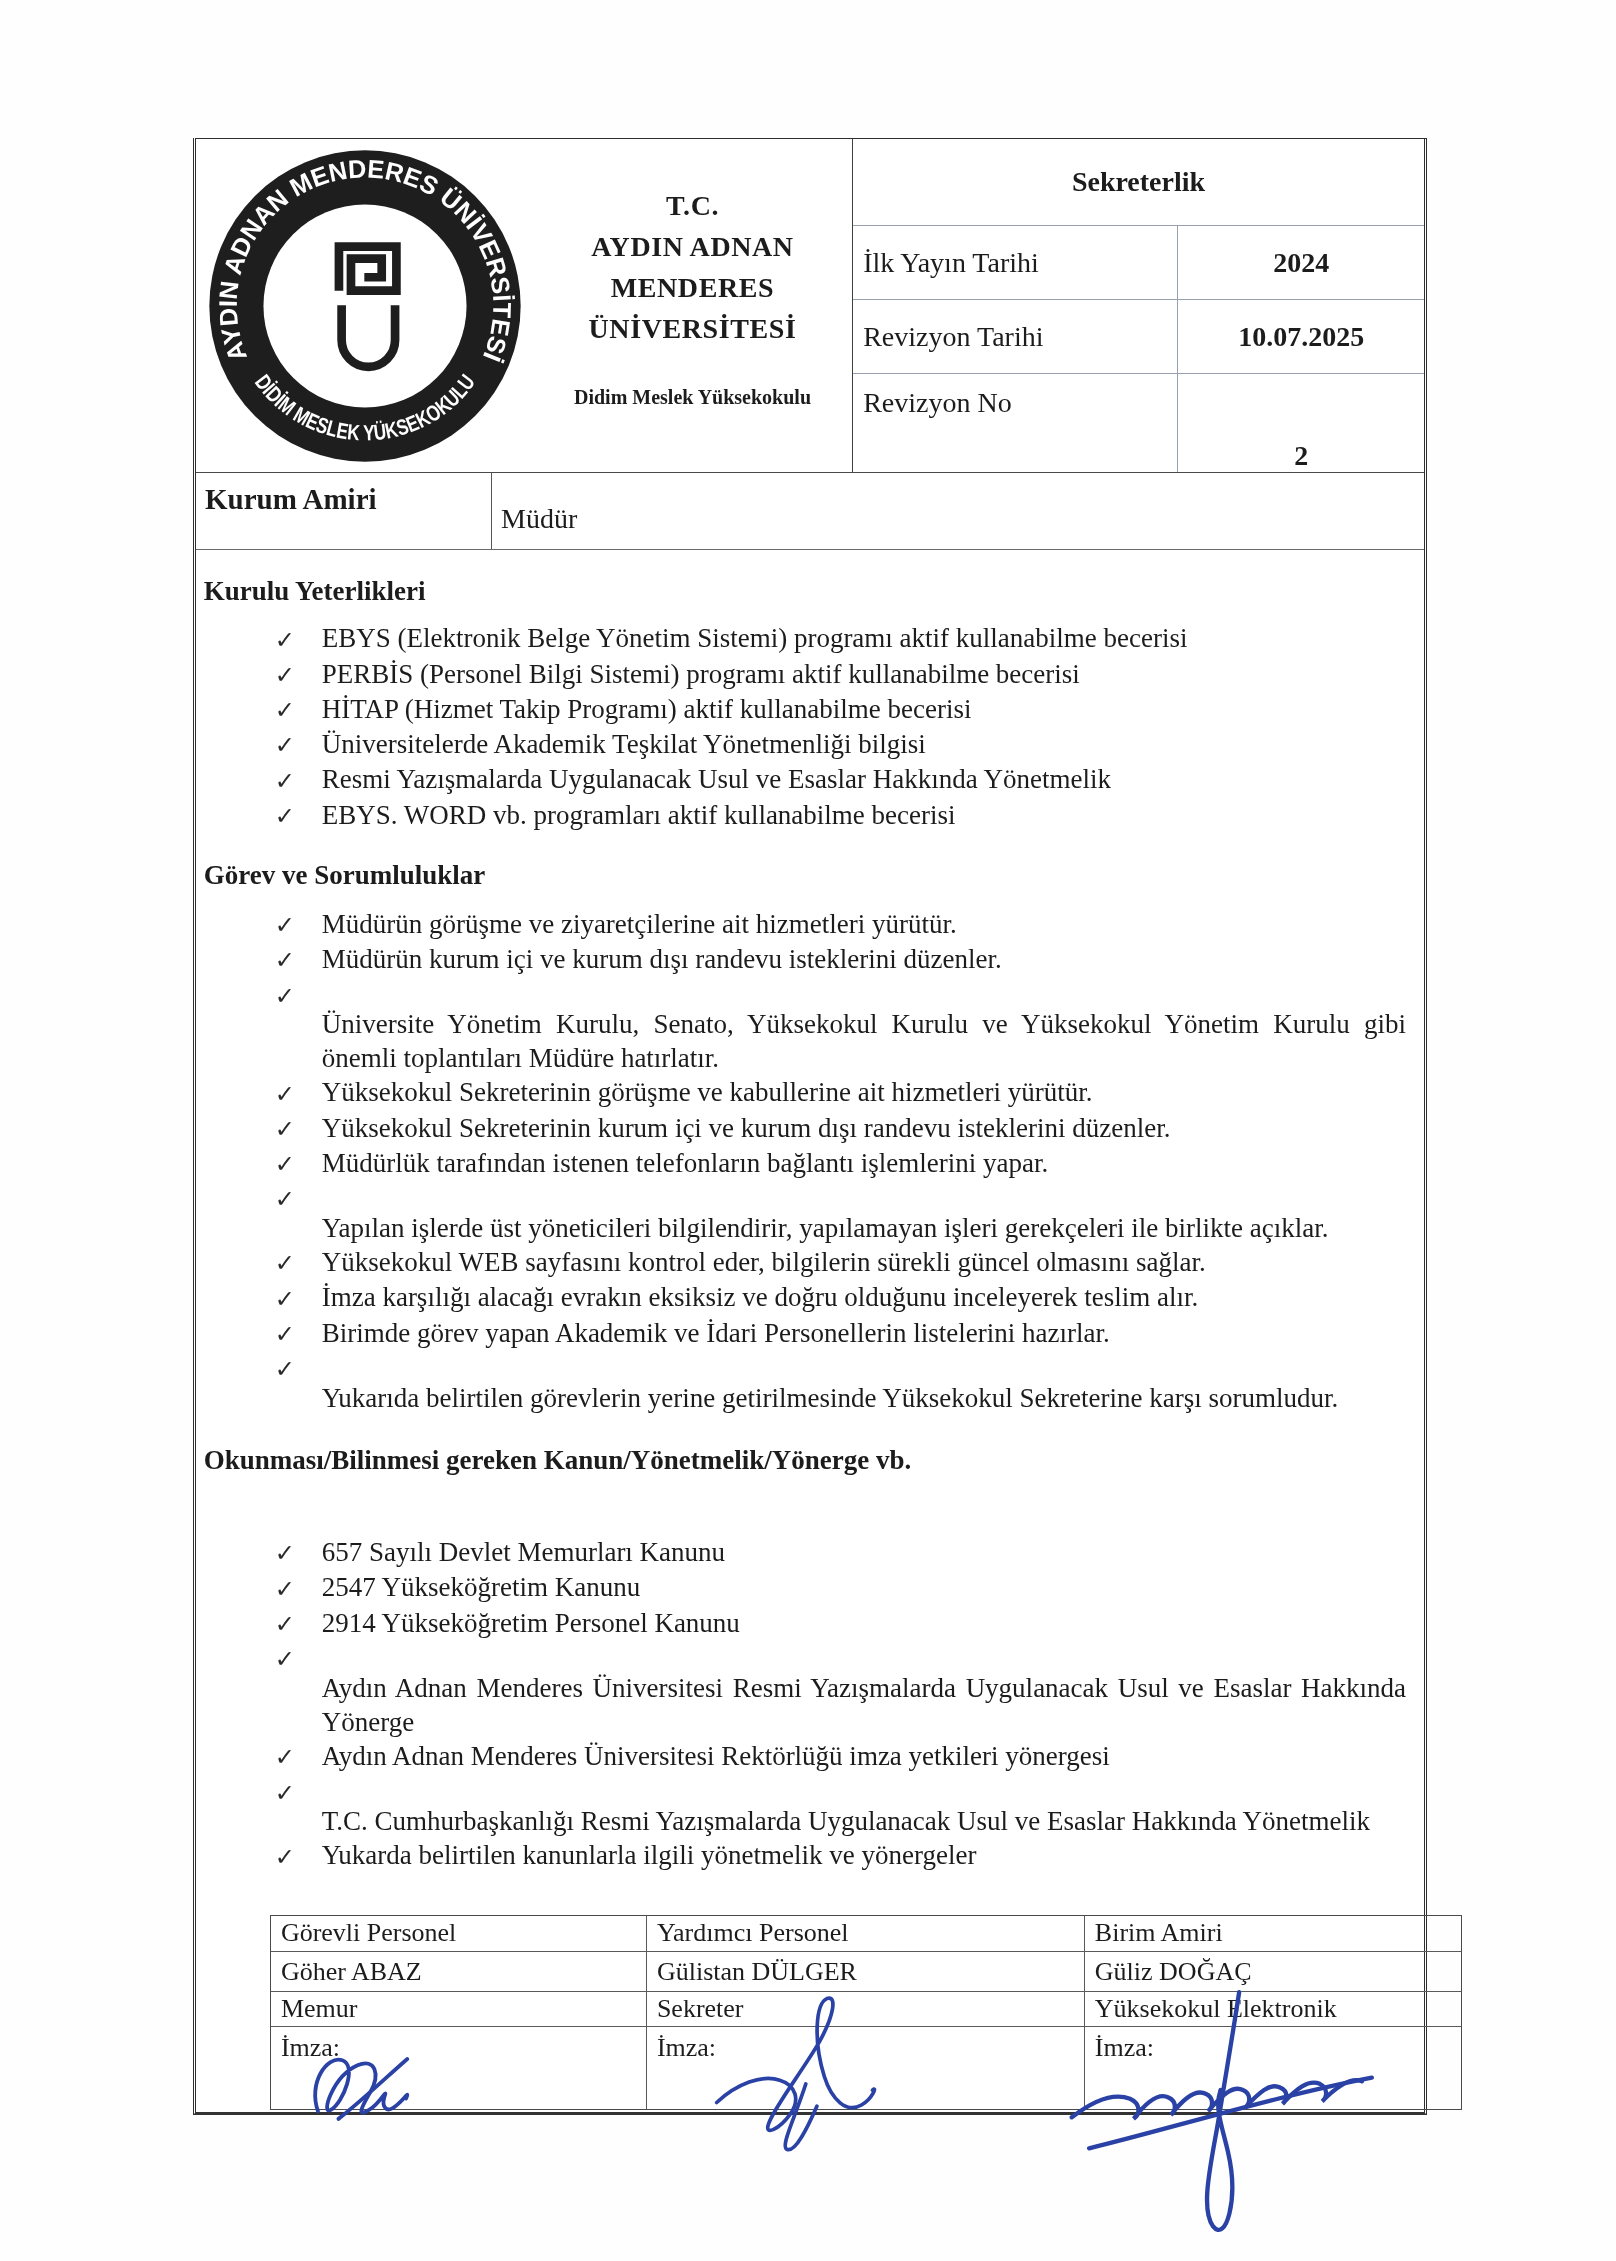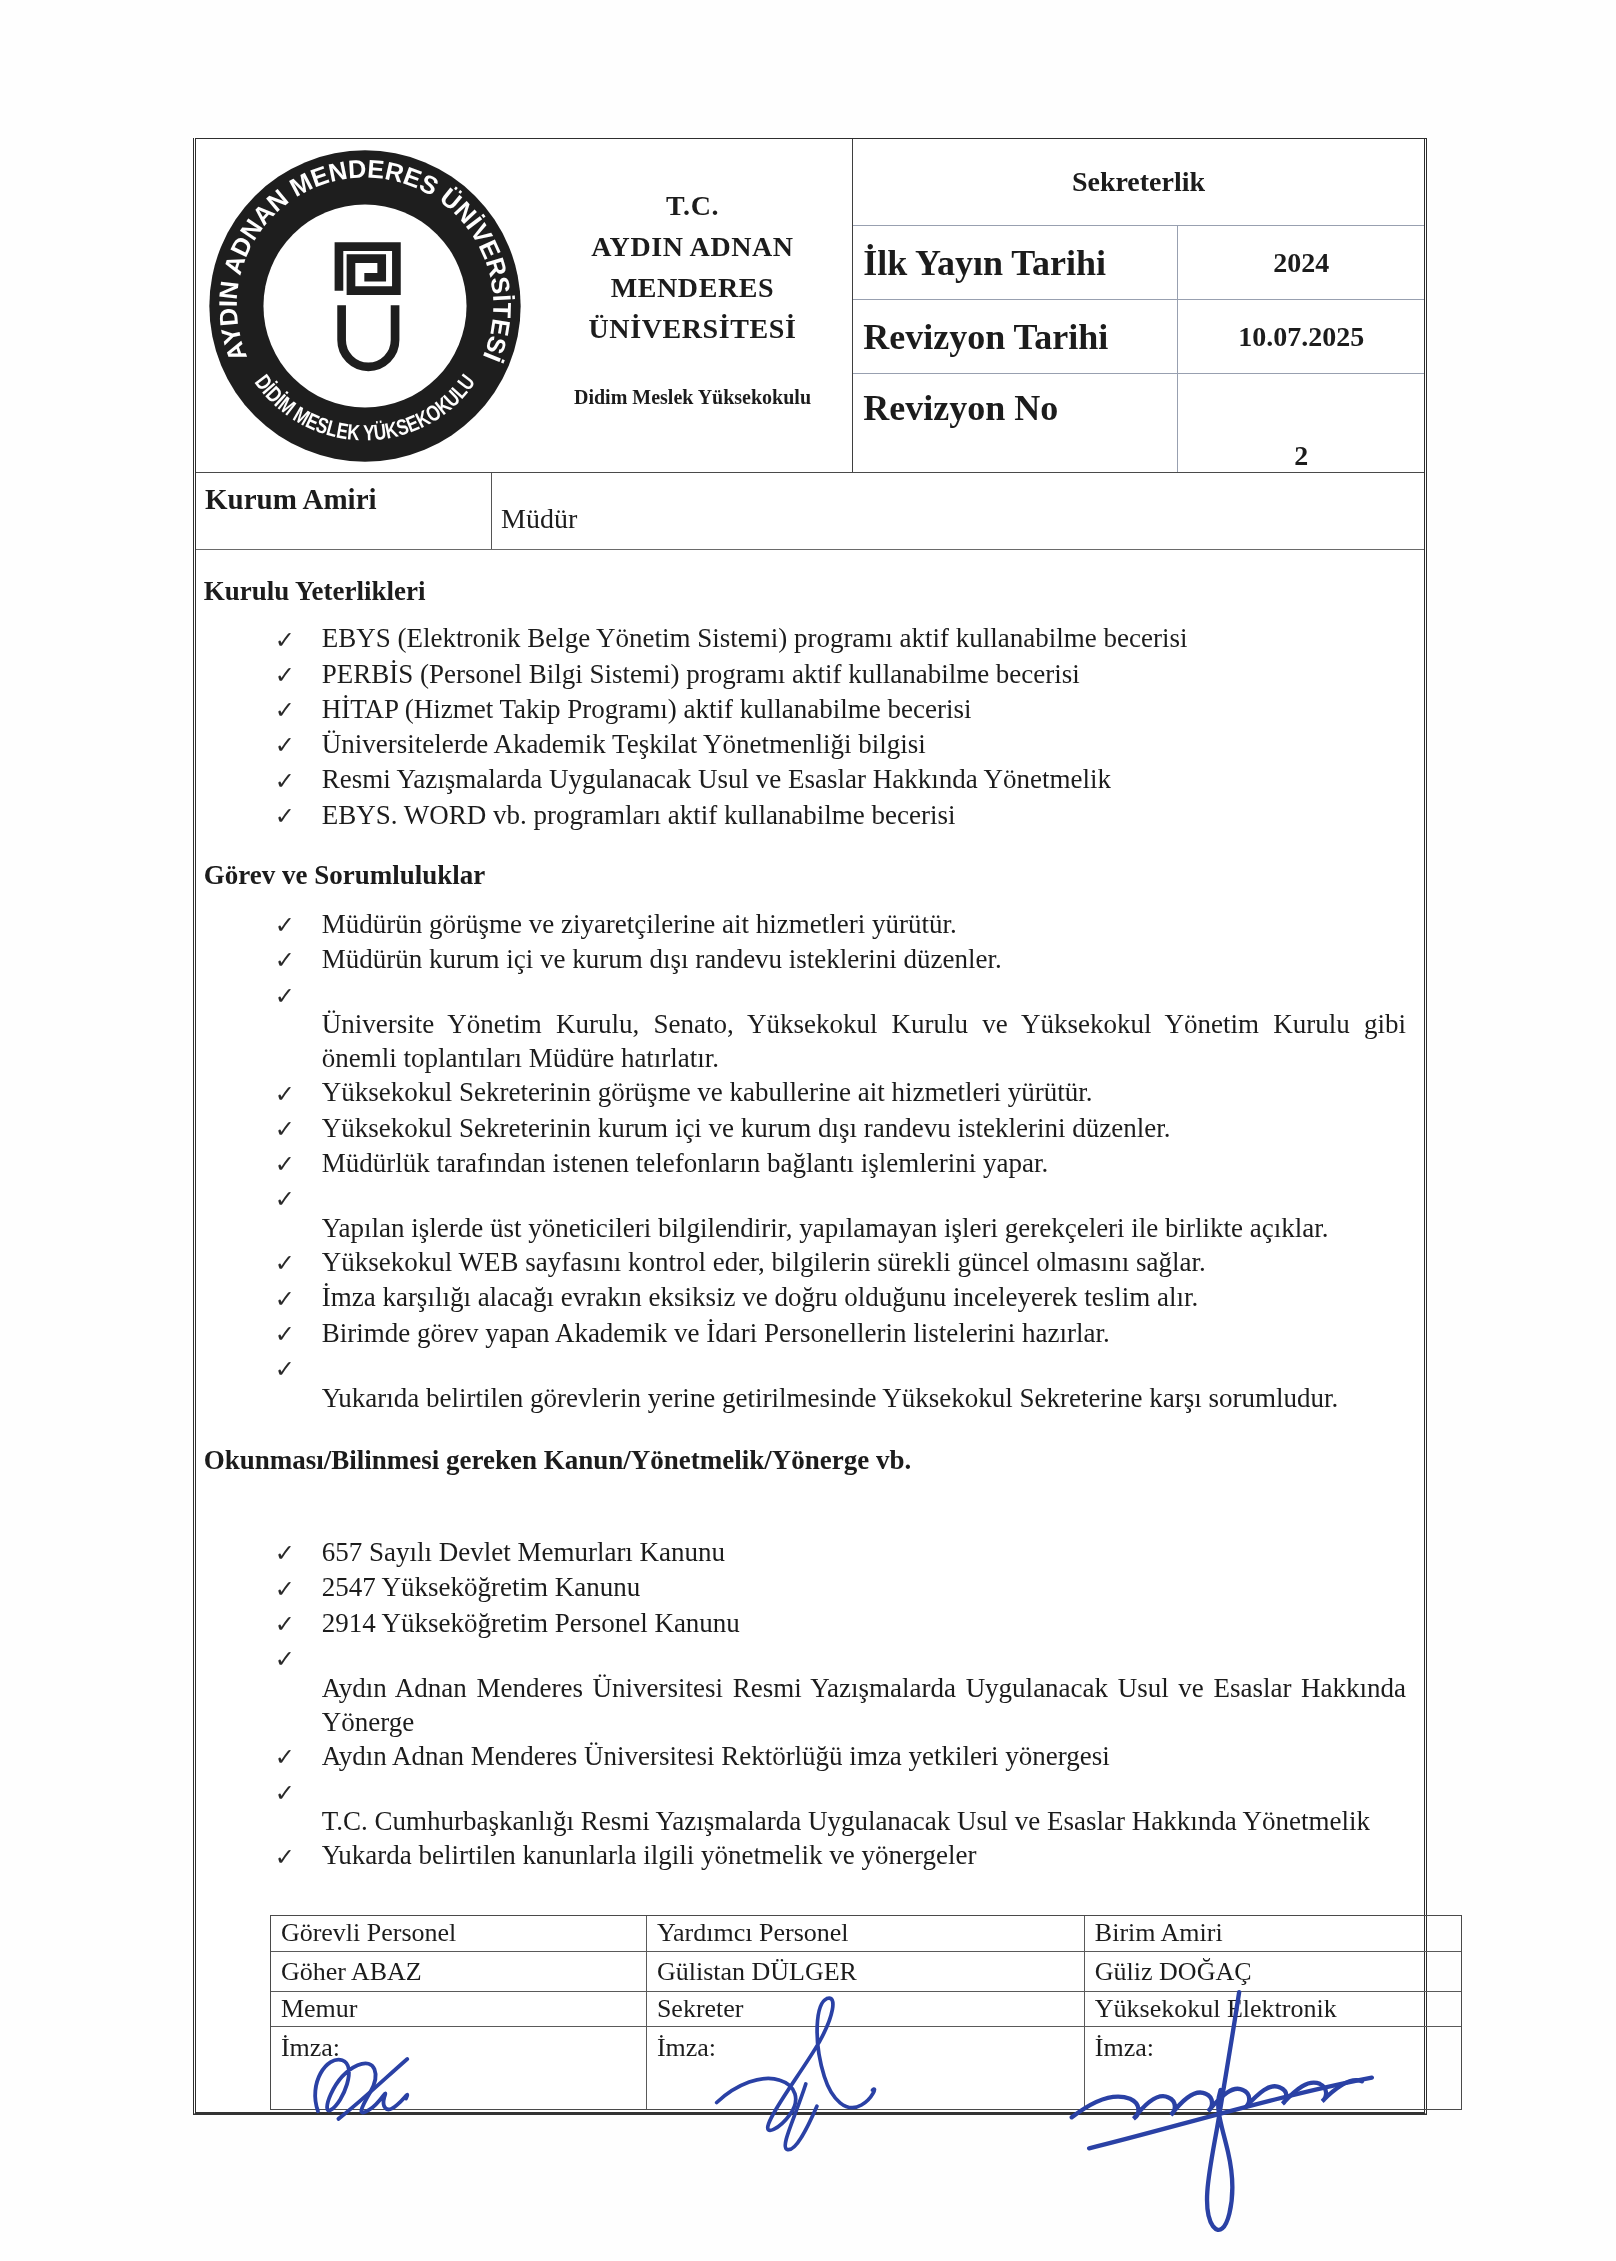--- a/index.html
+++ b/index.html
@@ -33,21 +33,21 @@
   .org-unit { font-weight:bold; font-size:20px; margin-top:37px; white-space:nowrap; }
   .info-cell { flex:1; border-left:1.3px solid #3f3f3f; display:flex; flex-direction:column; }
   .info-title {
     height:91px; display:flex; align-items:center; justify-content:center;
     font-weight:bold; font-size:28px; border-bottom:0.6px solid #98a0b0;
   }
   .info-row { display:flex; border-bottom:0.6px solid #98a0b0; }
   .info-row.r1, .info-row.r2 { height:77px; }
   .info-row.r3 { flex:1; border-bottom:none; }
   .info-label {
-    width:57%; padding-left:10.2px; font-weight:bold; font-size:36px;
+    width:57%; padding-left:10.2px; font-weight:normal; font-size:28px;
     display:flex; align-items:center; border-right:0.6px solid #98a0b0;
   }
   .info-value { flex:1; display:flex; align-items:center; justify-content:center; font-weight:bold; font-size:28px; }
   .info-row.r3 .info-label { align-items:flex-start; padding-top:12.8px; }
   .info-row.r3 .info-value { align-items:flex-start; padding-top:66px; }
   
   .kurum-row { display:flex; height:77px; border-bottom:1.3px solid #6a6a6a; }
   .kurum-label { width:295px; font-weight:bold; font-size:29px; padding:10.2px 0 0 9px; }
   .kurum-value { flex:1; border-left:1.3px solid #555; font-size:28px; display:flex; align-items:center; padding:16.6px 0 0 9px; }
   

